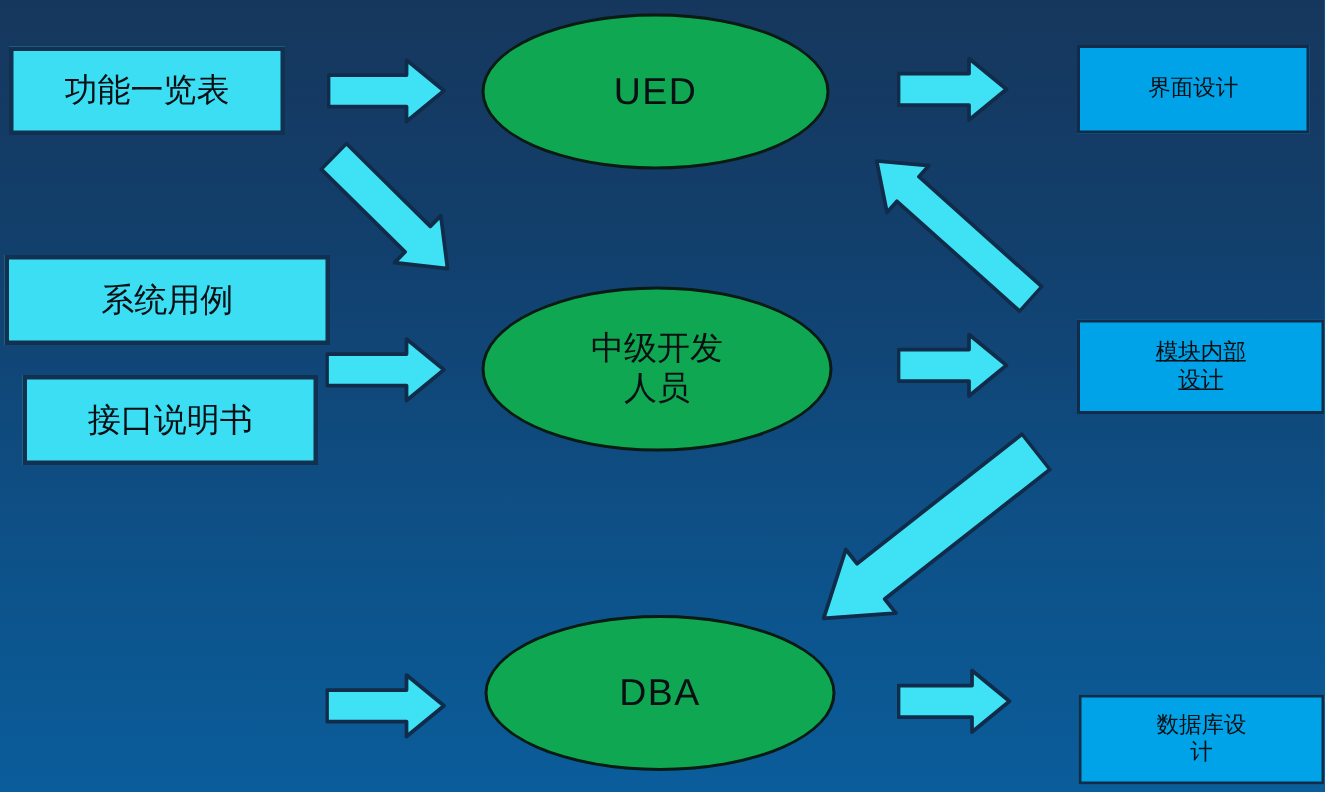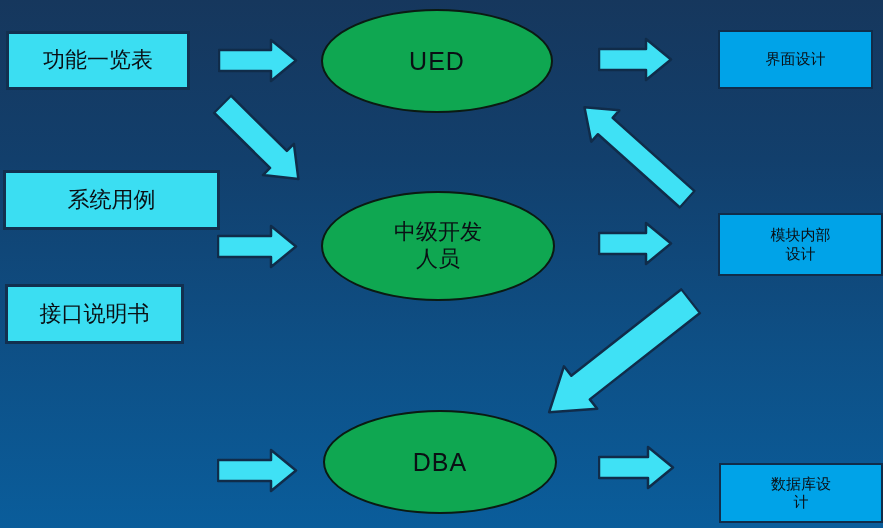--- a/index.html
+++ b/index.html
@@ -41,29 +41,29 @@
   .role.latin{font-size:25px;letter-spacing:1px;}
   .arrow{position:absolute;pointer-events:none;}
 </style>
 </head>
 <body>
 
 <div class="stage">
 
   <div class="node input-box" style="left:6px;top:31px;width:184px;height:59px;">功能一览表</div>
   <div class="node input-box" style="left:3px;top:170px;width:217px;height:60px;">系统用例</div>
-  <div class="node input-box" style="left:5px;top:250px;width:179px;height:60px;margin-top:34px;">接口说明书</div>
+  <div class="node input-box" style="left:15px;top:250px;width:197px;height:60px;">接口说明书</div>
 
   <div class="node role latin" style="left:321px;top:9px;width:232px;height:104px;">UED</div>
   <div class="node role" style="left:321px;top:191px;width:234px;height:110px;">中级开发
 人员</div>
   <div class="node role latin" style="left:323px;top:410px;width:234px;height:104px;">DBA</div>
 
   <div class="node output-box" style="left:718px;top:30px;width:155px;height:59px;">界面设计</div>
-  <div class="node output-box" style="left:718px;top:213px;width:165px;height:63px;">模块内部
+  <div class="node output-box" style="left:718px;top:213px;width:165px;height:63px;text-decoration:underline;">模块内部
 设计</div>
   <div class="node output-box" style="left:719px;top:442px;width:164px;height:60px;margin-top:21px;">数据库设
 计</div>
 
   <div class="arrow" style="left: 218px; top: 37.5px; width: 80px; height: 45px; transform: rotate(0deg);"><svg width="80" height="45" viewBox="0 0 80 45">
         <polygon points="1,12 53,12 53,2 78,22.5 53,43 53,33 1,33" fill="#3fe1f5" stroke="#102c4a" stroke-width="2.5" stroke-linejoin="round"></polygon>
       </svg></div>
   <div class="arrow" style="left: 206.198px; top: 117.5px; width: 109.604px; height: 48px; transform: rotate(44.6304deg);"><svg width="109.60383204979651" height="48" viewBox="0 0 109.60383204979651 48">
         <polygon points="1,12 79.60383204979651,12 79.60383204979651,2 107.60383204979651,24 79.60383204979651,46 79.60383204979651,36 1,36" fill="#3fe1f5" stroke="#102c4a" stroke-width="2.5" stroke-linejoin="round"></polygon>
       </svg></div>

